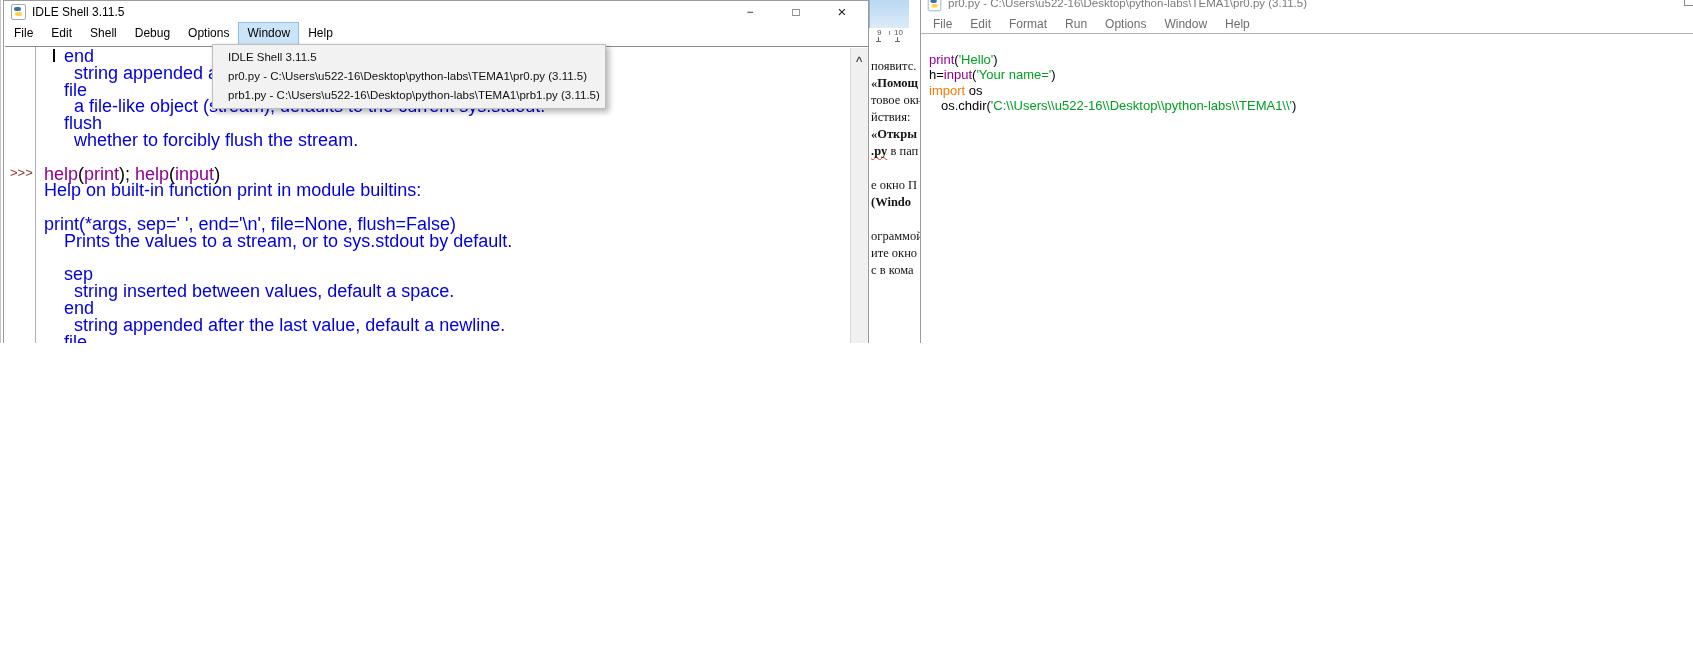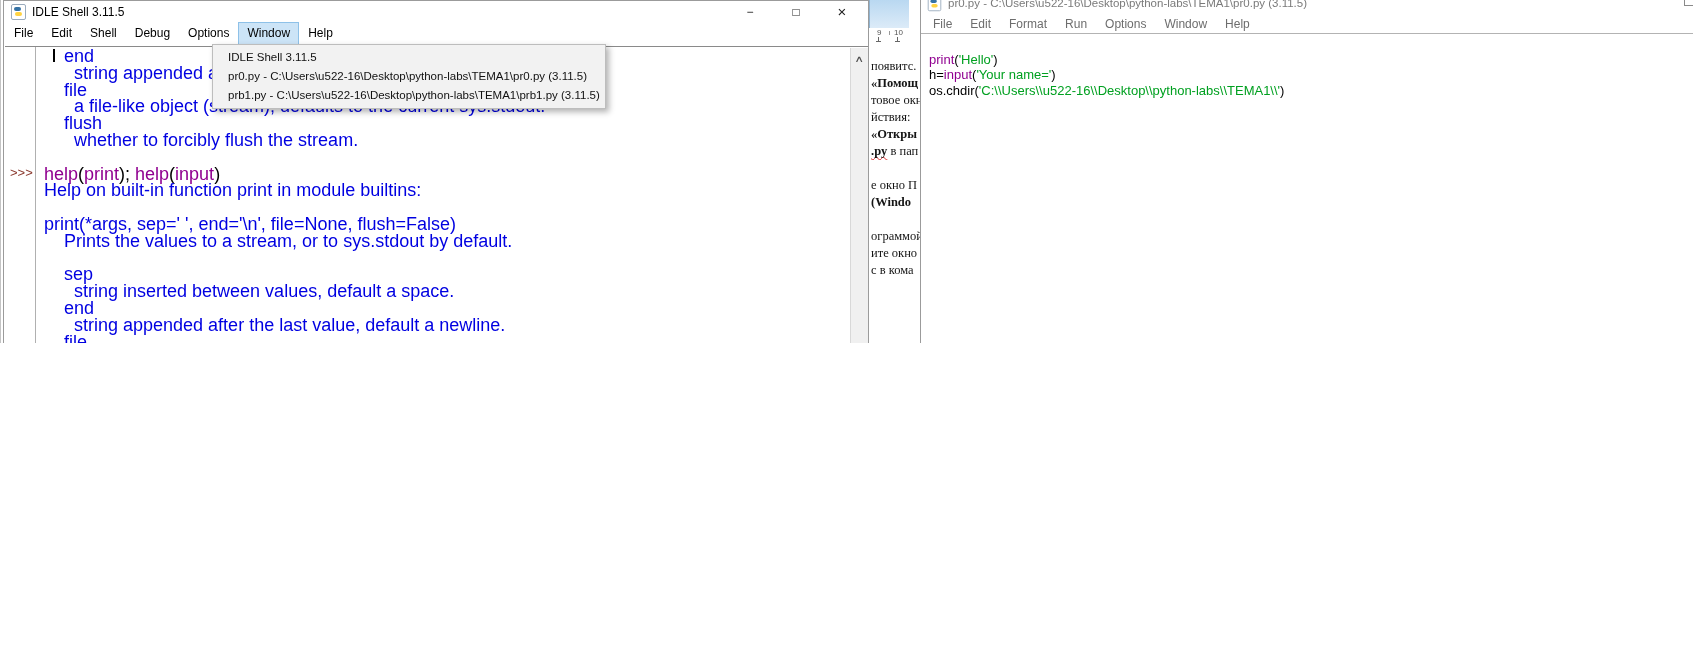--- a/index.html
+++ b/index.html
@@ -167,17 +167,18 @@
         <span class="mitem">Format</span>
         <span class="mitem">Run</span>
         <span class="mitem">Options</span>
         <span class="mitem">Window</span>
         <span class="mitem">Help</span>
       </div>
     <div class="code" id="code-lines">
         <div class="cline">&nbsp;</div>
         <div class="cline"><span style="color: rgb(144, 0, 144);">print</span><span style="color: rgb(0, 0, 0);">(</span><span style="color: rgb(0, 160, 32);">'Hello'</span><span style="color: rgb(0, 0, 0);">)</span></div>
         <div class="cline"><span style="color: rgb(0, 0, 0);">h=</span><span style="color: rgb(144, 0, 144);">input</span><span style="color: rgb(0, 0, 0);">(</span><span style="color: rgb(0, 160, 32);">'Your name='</span><span style="color: rgb(0, 0, 0);">)</span></div>
-        <div class="cline"><span style="color: rgb(0, 0, 0);">os.chdir(</span><span style="color: rgb(0, 160, 32);">'C:\\Users\\u522-16\\Desktop\\python-labs\\TEMA1\\'</span><span style="color: rgb(0, 0, 0);">)</span></div>
+        <div class="cline"><span style="color: rgb(255, 119, 0);">import</span><span style="color: rgb(0, 0, 0);"> os</span></div>
+        <div class="cline"><span style="color: rgb(0, 0, 0); margin-left: 12px;">os.chdir(</span><span style="color: rgb(0, 160, 32);">'C:\\Users\\u522-16\\Desktop\\python-labs\\TEMA1\\'</span><span style="color: rgb(0, 0, 0);">)</span></div>
       </div>
   </div>
 
 </div>
 
 </body></html>

